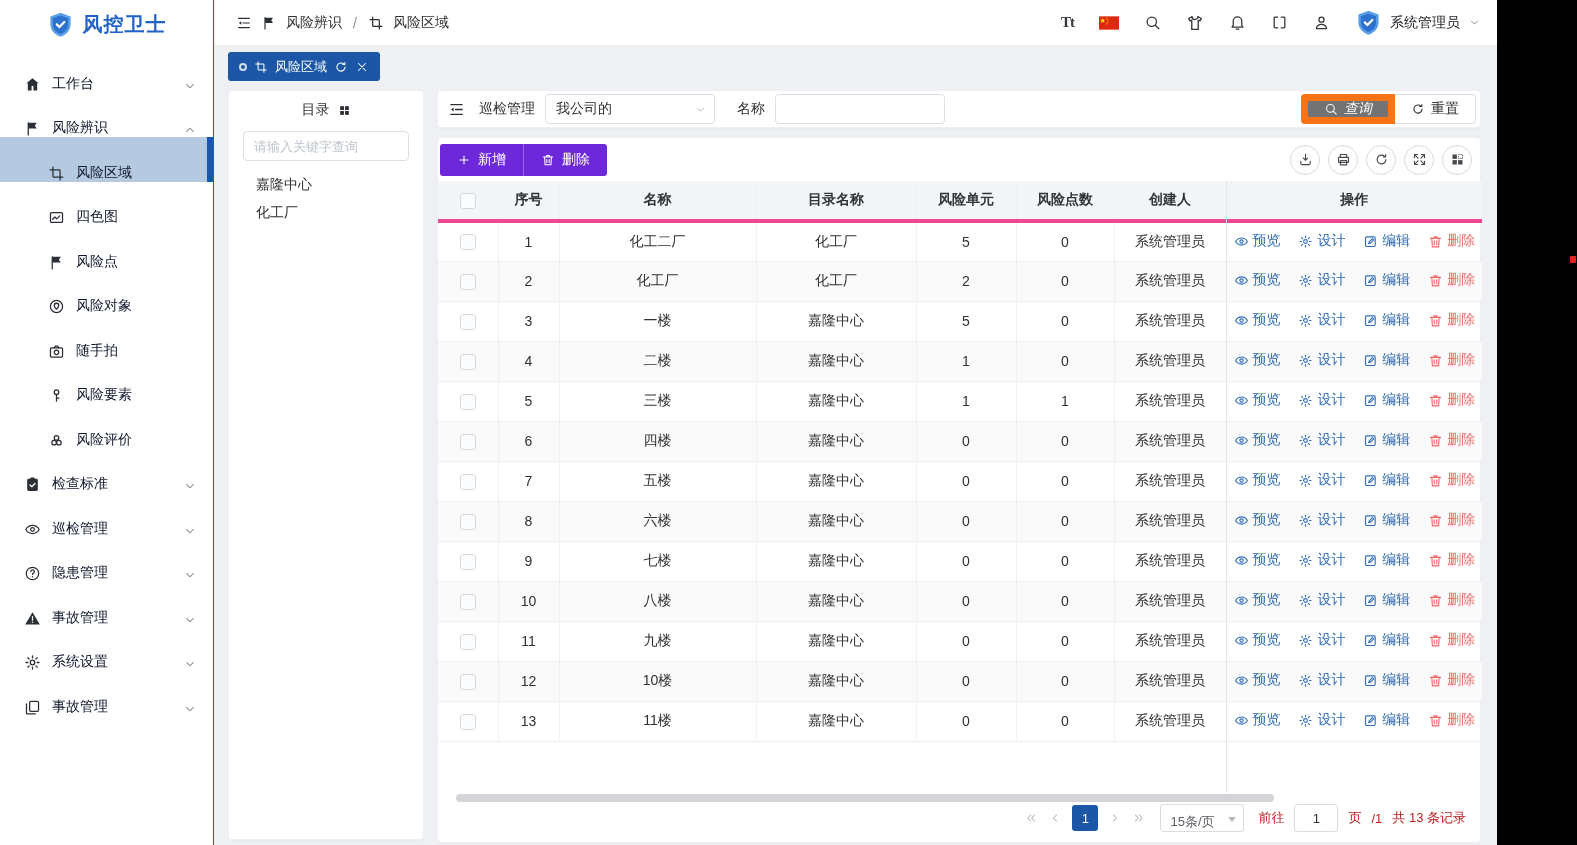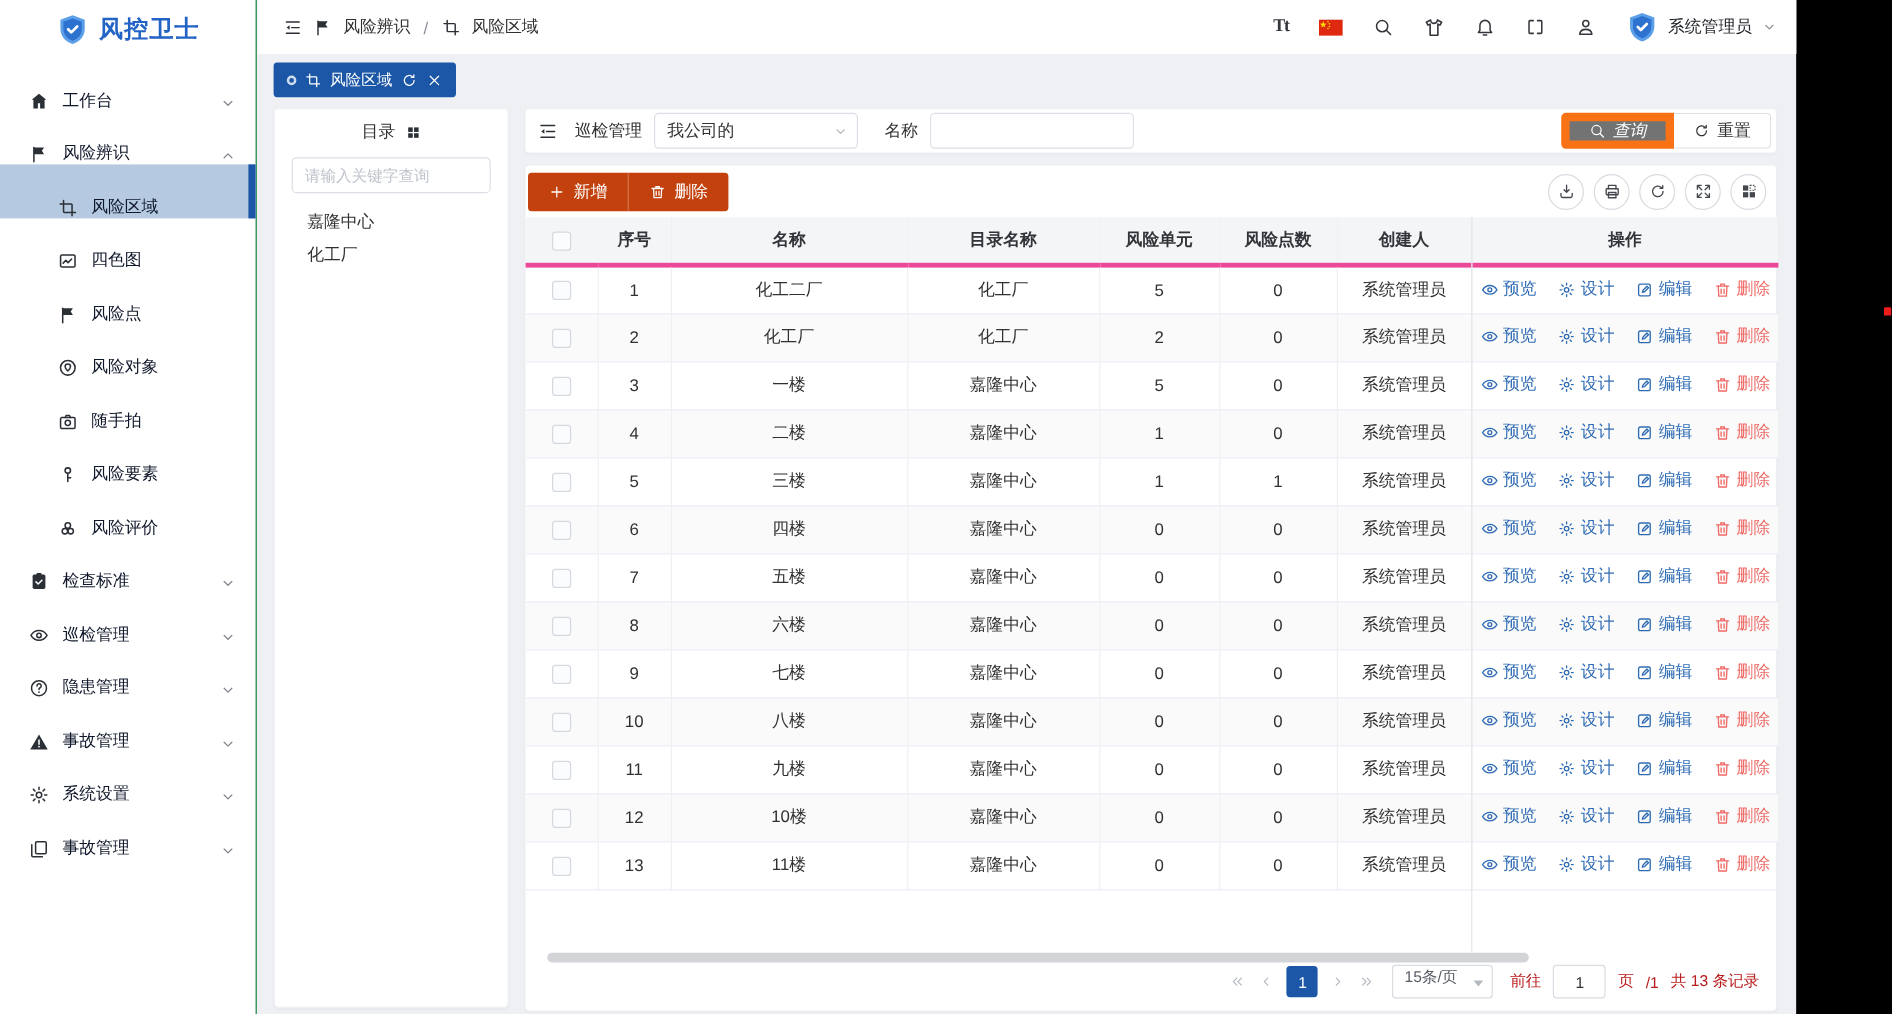--- a/index.html
+++ b/index.html
@@ -57,21 +57,21 @@
   .f-select .sel-caret { position:absolute; right:7px; top:8px; width:13px; height:13px; color:#b4b8bf; }
   .f-input { width:170px; height:30px; border:1px solid #dcdfe6; border-radius:4px; padding:0 10px; outline:none; font-family:inherit; font-size:14px; }
   .f-actions { margin-left:auto; display:flex; }
   .btn { height:30px; display:inline-flex; align-items:center; justify-content:center; gap:6px; font-size:14px; cursor:pointer; padding:0 16px; }
   .btn-primary { background:#737373; color:#fff; border:7px solid #f97316; border-radius:4px 0 0 4px;font-style:italic; }
   .btn-plain { background:#fff; color:#303133; border:1px solid #dcdfe6; border-left:none; border-radius:0 4px 4px 0; }
   .btn .bicon { width:14px; height:14px; }
 
   .table-card { left:223px; top:92px; width:1044px; height:706px; }
   .tc-toolbar { position:absolute; left:0; top:0; width:100%; height:43px; display:flex; align-items:center; padding:0 8px 0 2px; }
-  .group-btn { display:flex; background:#c2410c; border-radius:3px; overflow:hidden; height:32px;font-family:Liberation Mono, monospace; }
+  .group-btn { display:flex; background:#6d28d9; border-radius:3px; overflow:hidden; height:32px;font-family:Liberation Mono, monospace; }
   .group-btn .gb { display:flex; align-items:center; gap:7px; color:#fff; padding:0 17px; font-size:14px; cursor:pointer; }
   .group-btn .gb + .gb { border-left:1px solid rgba(255,255,255,.28); }
   .gb .gicon { width:14px; height:14px; }
   .tc-icons { margin-left:auto; display:flex; gap:8px; }
   .cir { width:30px; height:30px; border:1px solid #d8dbe0; border-radius:50%; display:flex; align-items:center; justify-content:center; color:#45494f; cursor:pointer; background:#fff; }
   .cir svg { width:15px; height:15px; }
 
   .tbl-wrap { position:absolute; left:0; top:43px; width:1044px; }
   table { border-collapse:collapse; table-layout:fixed; width:1044px; }
   th, td { height:40px; text-align:center; font-size:14px; border-bottom:1px solid #ebeef5; border-right:1px solid #eef0f4; overflow:hidden; white-space:nowrap; }
@@ -84,21 +84,21 @@
   .act.blue { color:#2f6cb5; }
   .act.red { color:#ef6b66; }
   .pin-divider { position:absolute; left:788px; top:43px; height:612px; width:0; border-left:1px solid #e2e5e9; box-shadow:-8px 0 8px -6px rgba(0,0,0,.14); pointer-events:none; }
 
   .h-scrollbar { position:absolute; left:18px; top:656px; width:818px; height:8px; border-radius:4px; background:#d2d4d7; cursor:pointer; }
 
   .pagination { position:absolute; left:0; bottom:0; width:100%; height:48px; display:flex; align-items:center; justify-content:flex-end; gap:10px; padding-right:14px; font-size:13px; }
   .pg-nav { color:#b4b8bf; cursor:pointer; display:flex; }
   .pg-nav svg { width:14px; height:14px; }
   .pg-cur { width:26px; height:26px; background:#1b57a6; color:#fff; border-radius:3px; display:flex; align-items:center; justify-content:center; font-size:13px; cursor:pointer; }
-  .pg-size { position:relative; width:84px; height:28px; border:1px solid #d9dce1; border-radius:3px; display:flex; align-items:flex-start; justify-content:center; color:#5a5e66; cursor:pointer; padding-right:20px; margin:0 4px; }
+  .pg-size { position:relative; width:84px; height:28px; border:1px solid #d9dce1; border-radius:3px; display:flex; align-items:flex-end; justify-content:center; color:#5a5e66; cursor:pointer; padding-right:20px; margin:0 4px; }
   .pg-size .tri { position:absolute; right:7px; top:12px; width:0; height:0; border-left:4px solid transparent; border-right:4px solid transparent; border-top:5px solid #b4b8bf; }
   .pg-goto-input { width:44px; height:28px; border:1px solid #d9dce1; border-radius:3px; text-align:center; font-size:13px; color:#303133; outline:none; font-family:inherit; }
   .pg-text { color:#b91c1c; }
 </style>
 </head>
 <body>
 
 <div class="app">
 
   <aside class="sidebar">

